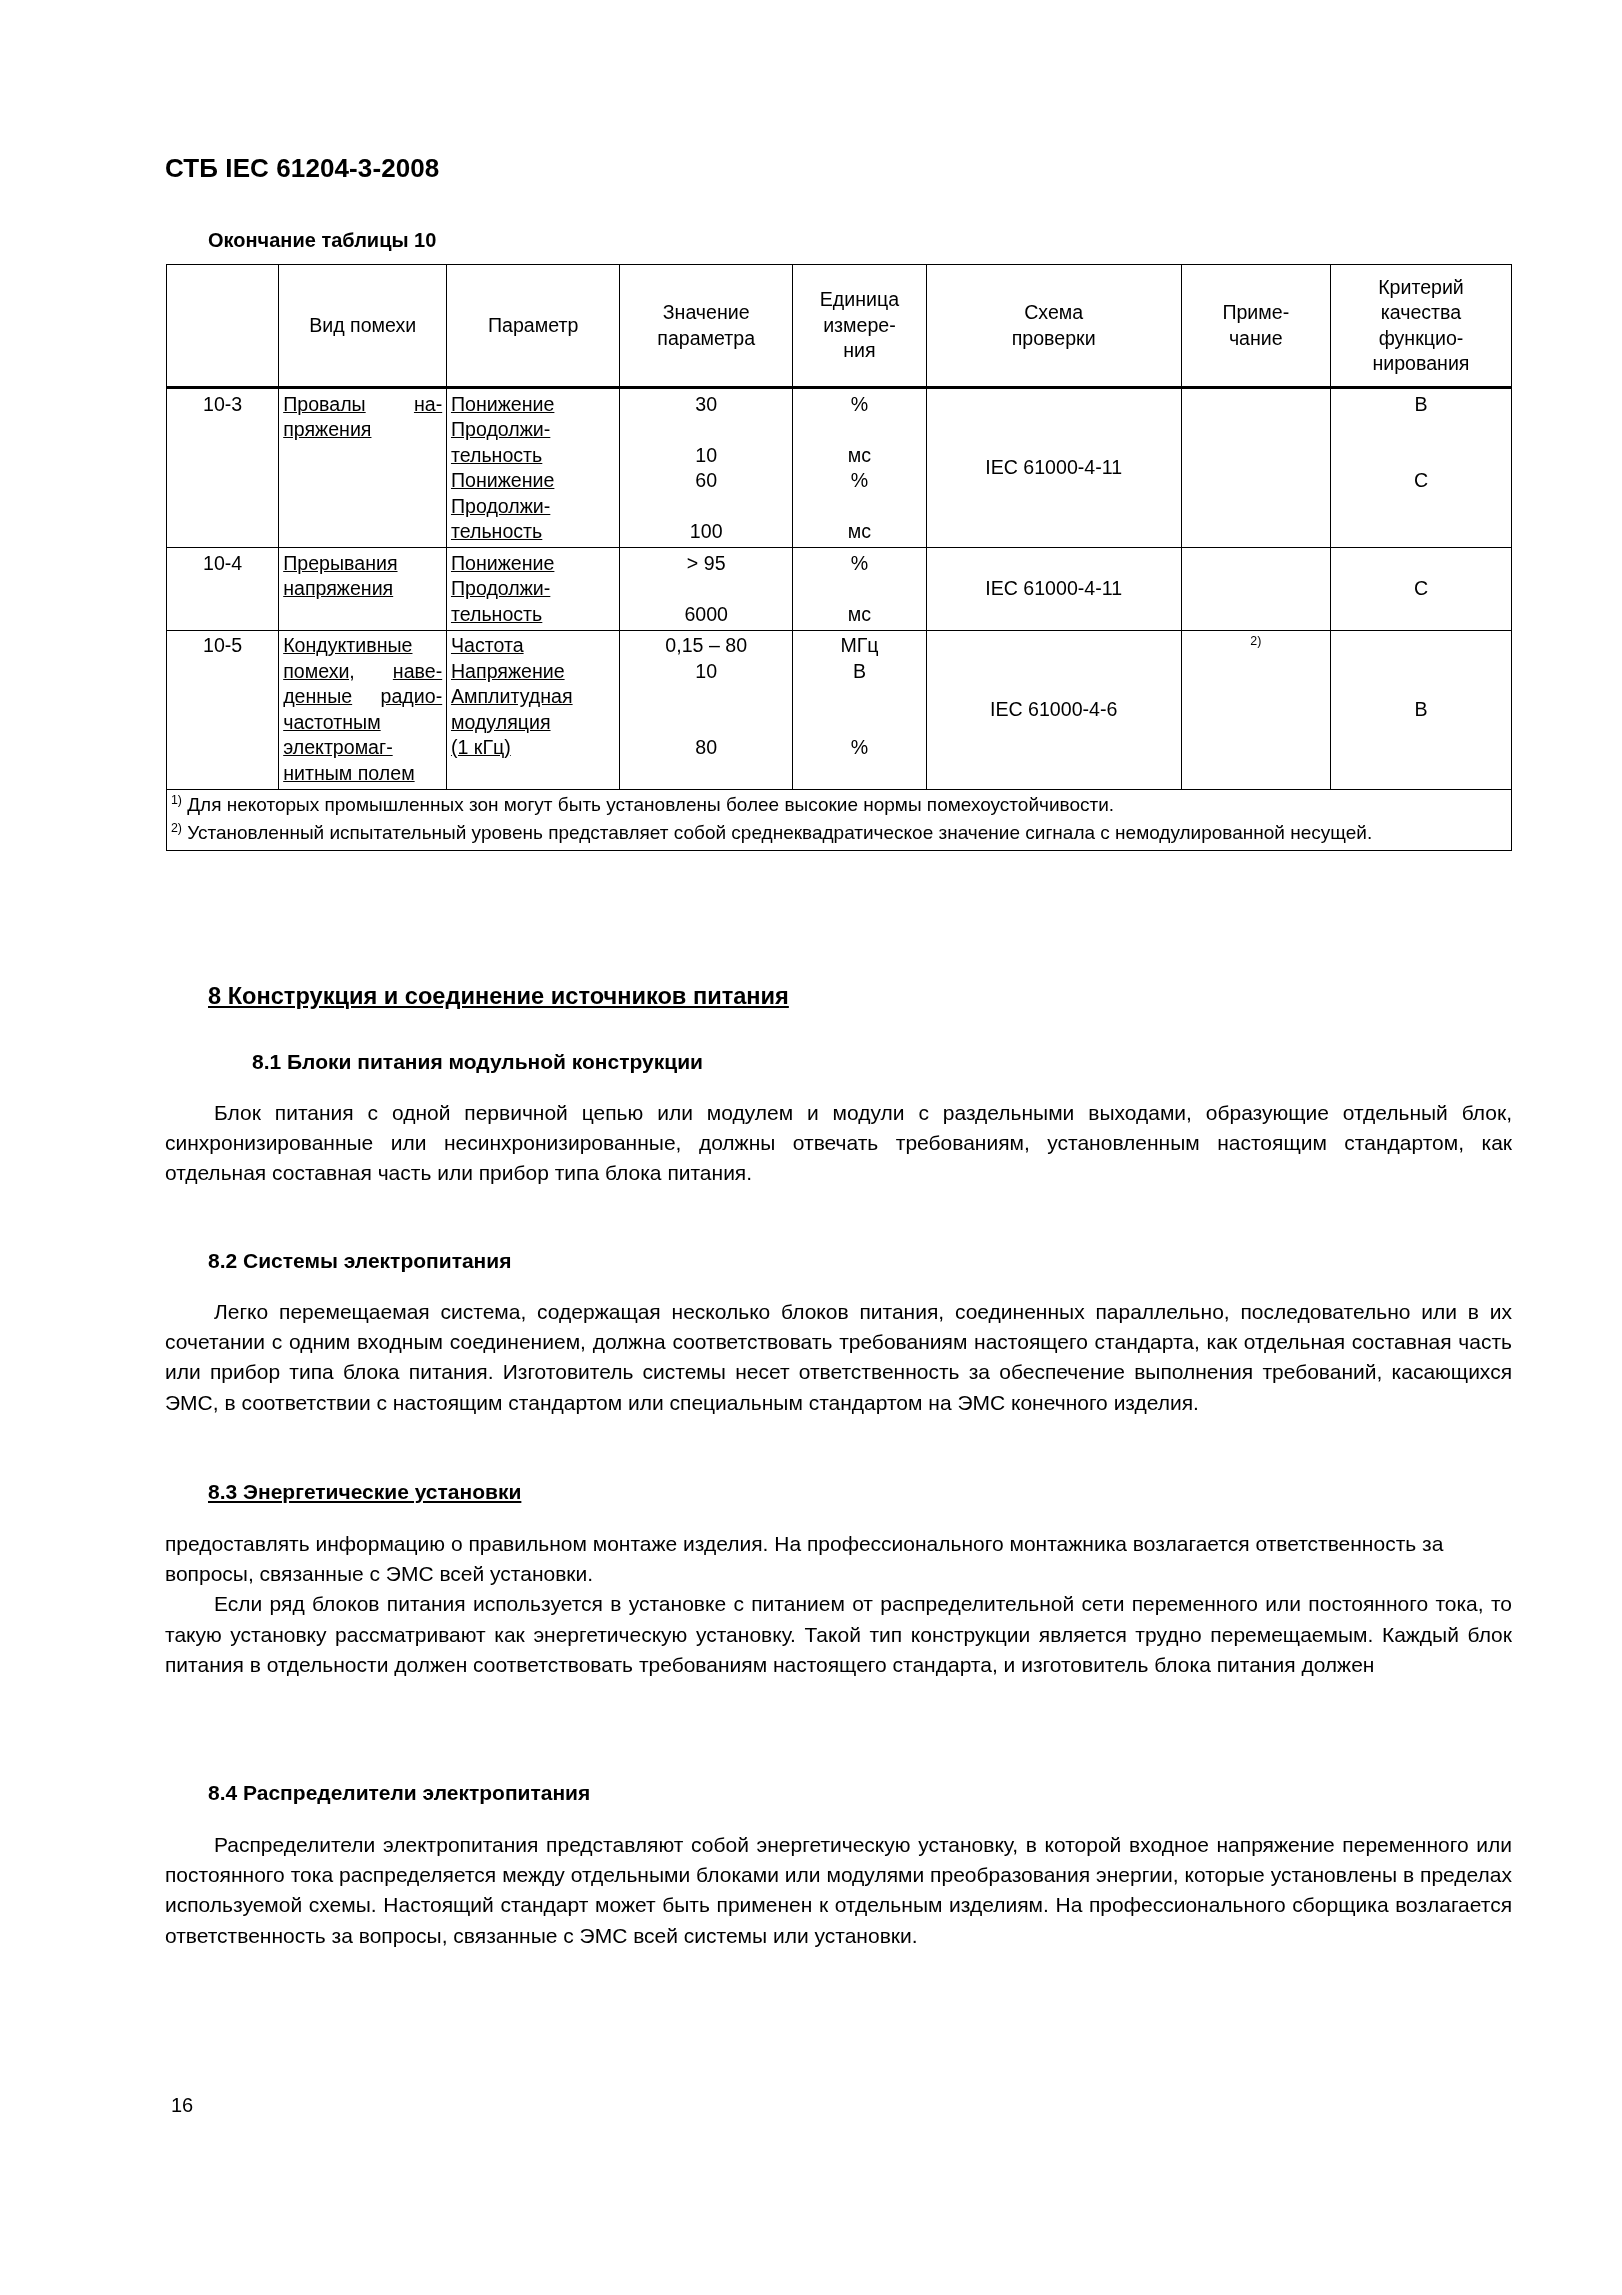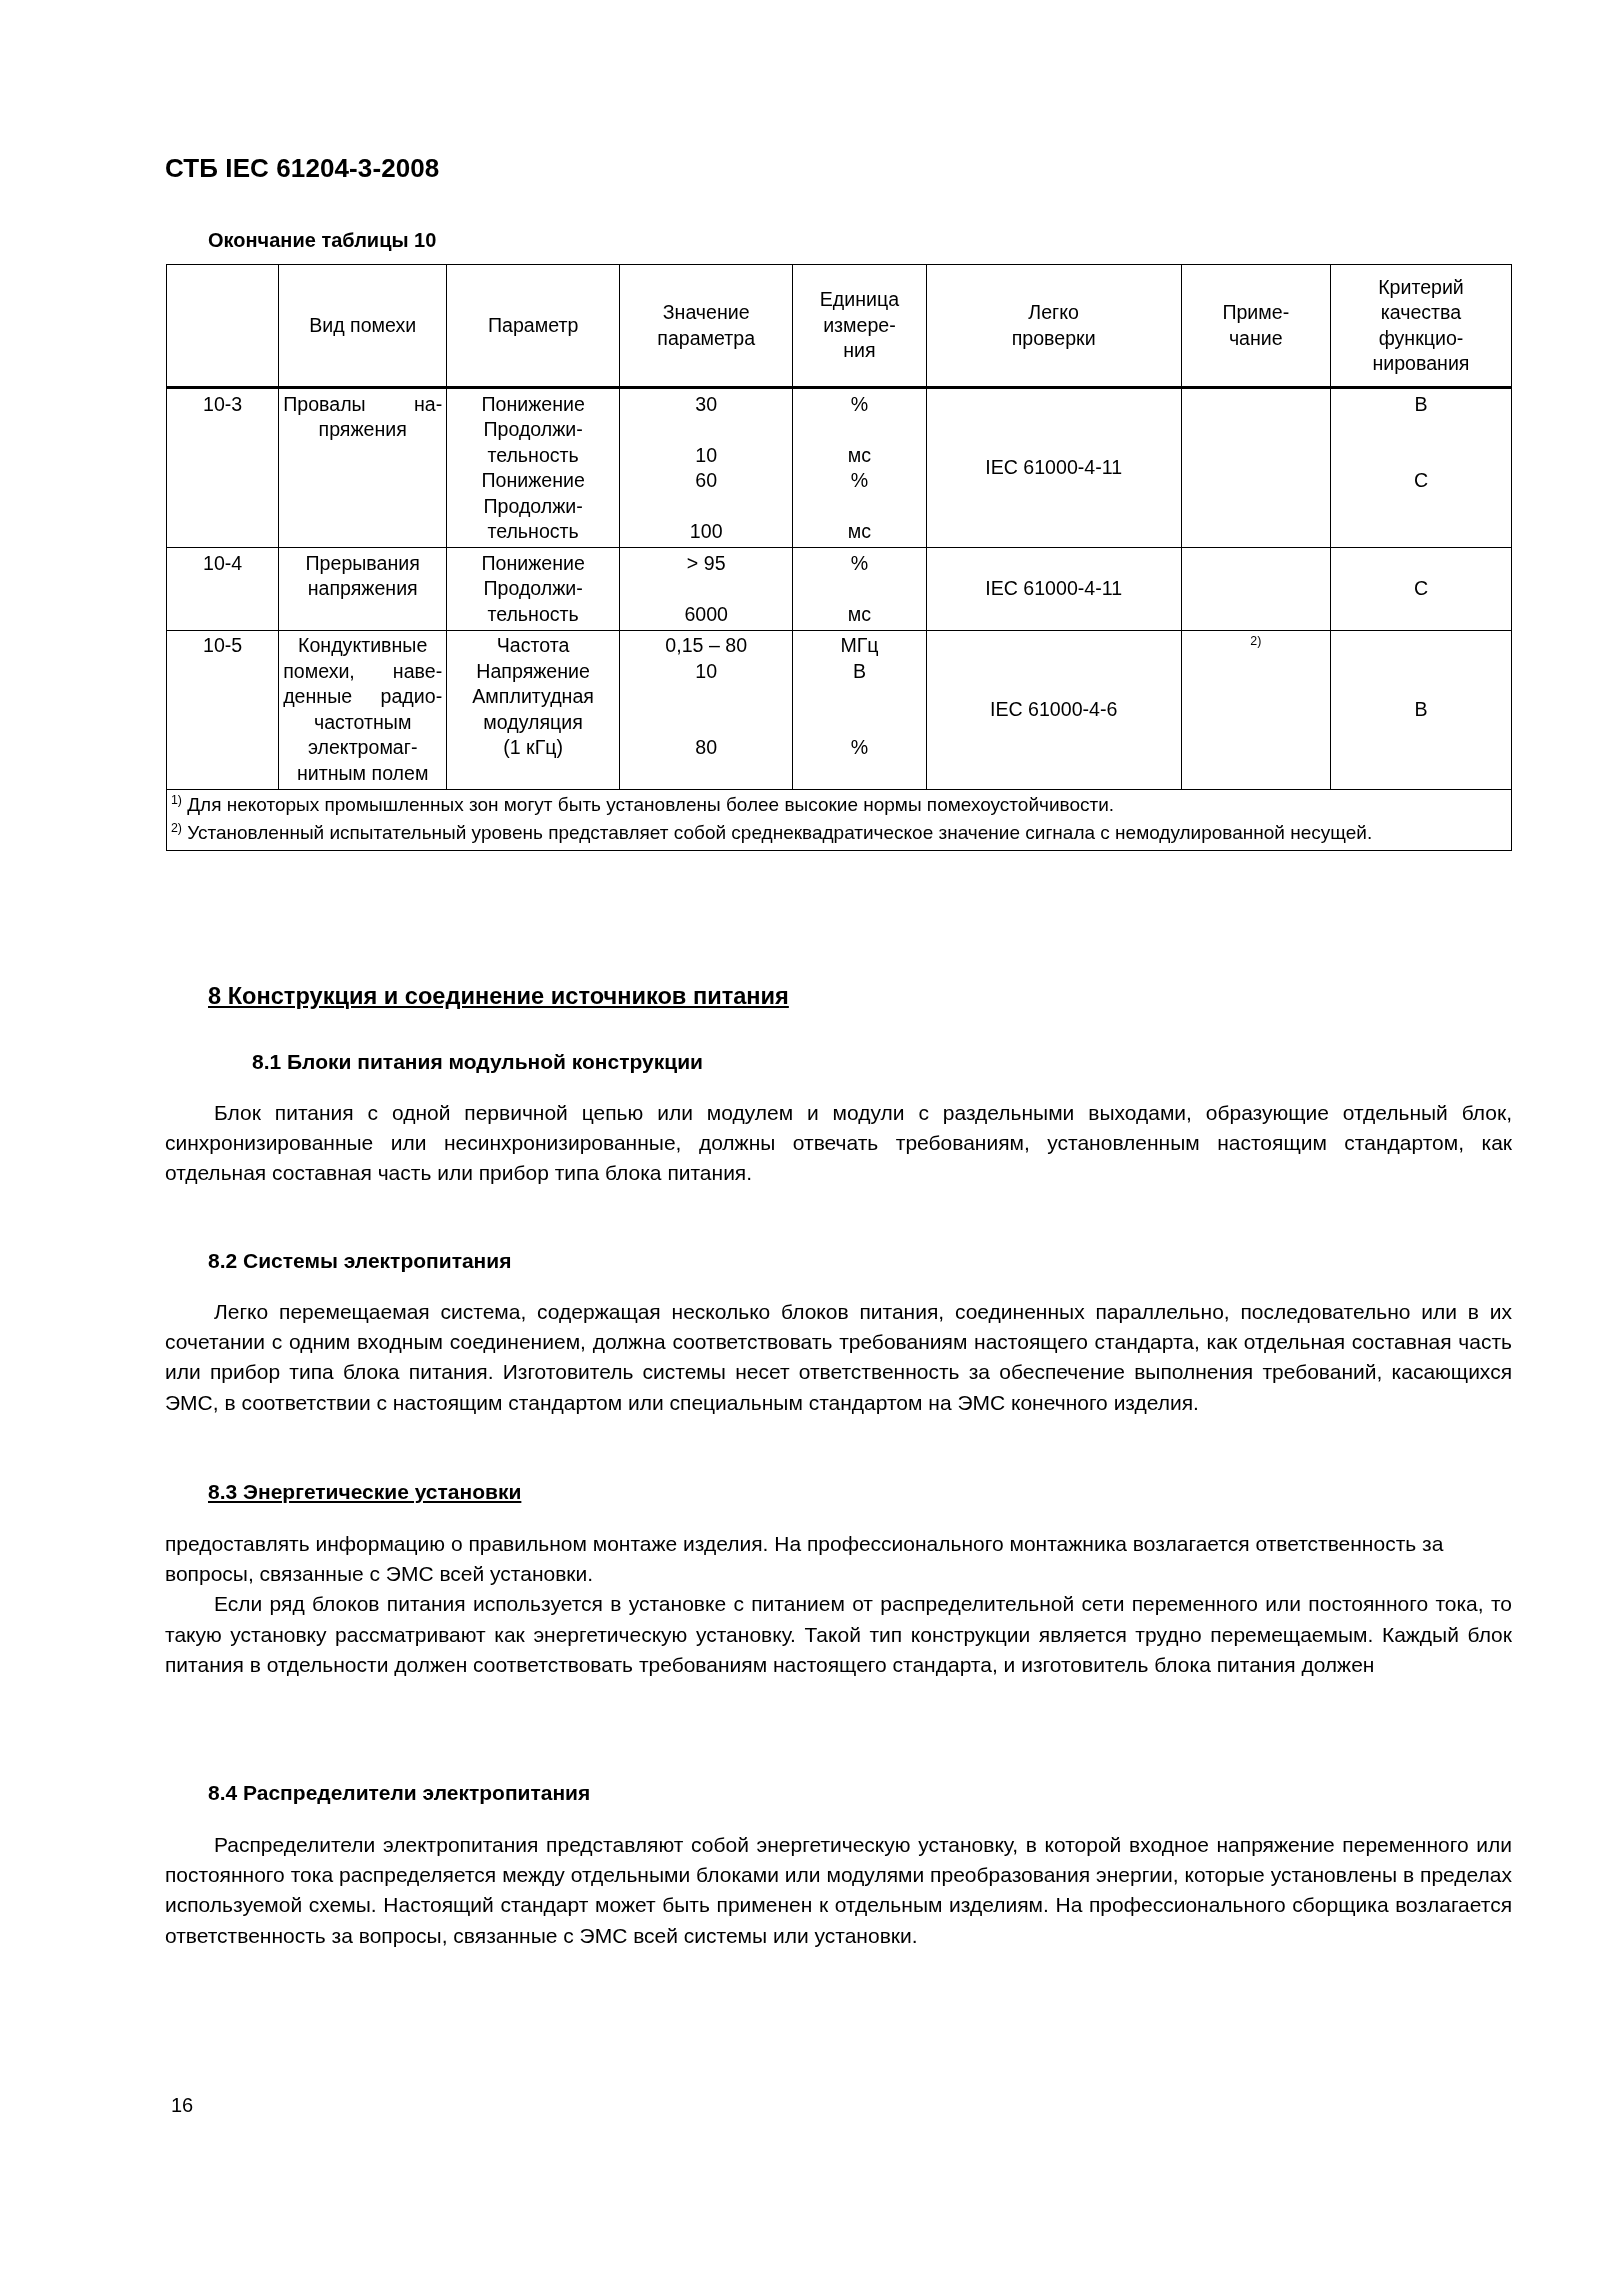--- a/index.html
+++ b/index.html
@@ -58,21 +58,21 @@
   .c-num   { width:85px; }
   .c-kind  { width:127px; }
   .c-param { width:131px; }
   .c-val   { width:131px; }
   .c-unit  { width:101px; }
   .c-sch   { width:193px; }
   .c-note  { width:113px; }
   .c-crit  { width:137px; }
 
   .cell-center { text-align:center; }
-  .cell-left   { text-align:center; }
+  .cell-left   { text-align:left;text-decoration:underline; }
 
   .lines > div { white-space:nowrap; }
   .mid   { vertical-align:middle !important; }
 
   .sup { font-size:12.4px; vertical-align:super; }
 
   td.foot {
     border-top-width:3.3px;
     padding:6.5px 9.2px 7.9px 9.2px;
     font-size:19px;
@@ -143,21 +143,21 @@
           <td>
             <div>Значение</div>
             <div>параметра</div>
           </td>
           <td>
             <div>Единица</div>
             <div>измере-</div>
             <div>ния</div>
           </td>
           <td>
-            <div>Легко</div>
+            <div>Схема</div>
             <div>проверки</div>
           </td>
           <td>
             <div>Приме-</div>
             <div>чание</div>
           </td>
           <td>
             <div>Критерий</div>
             <div>качества</div>
             <div>функцио-</div>

